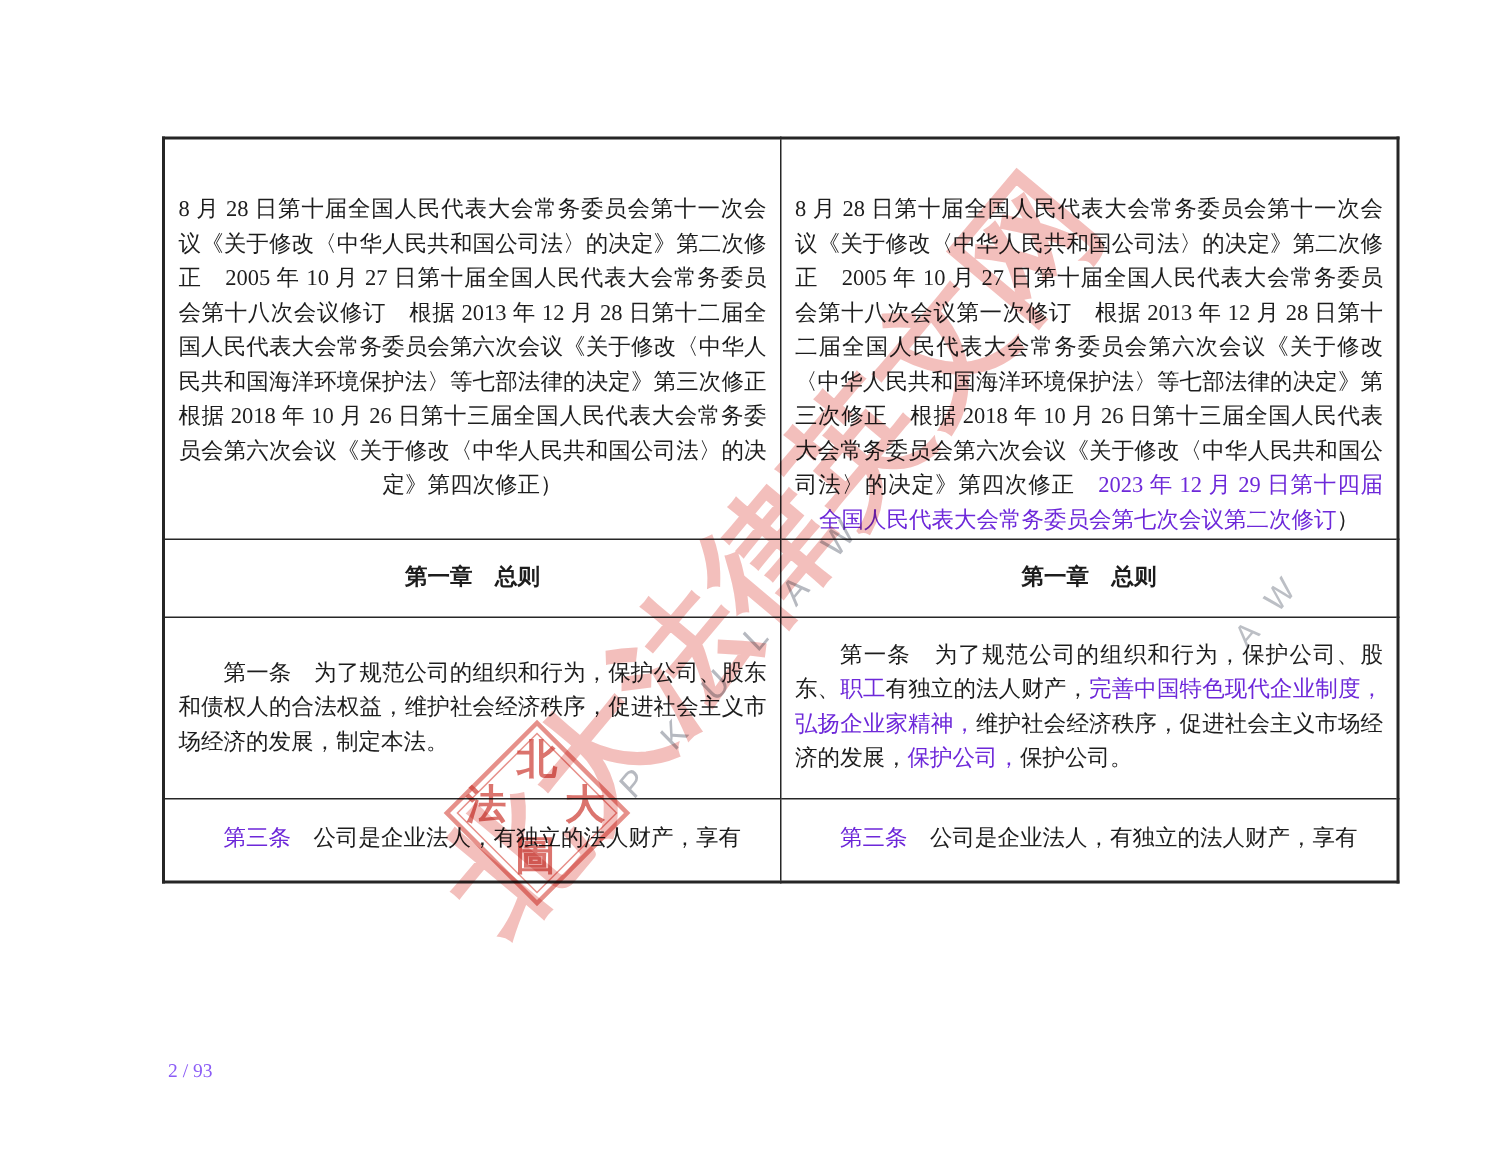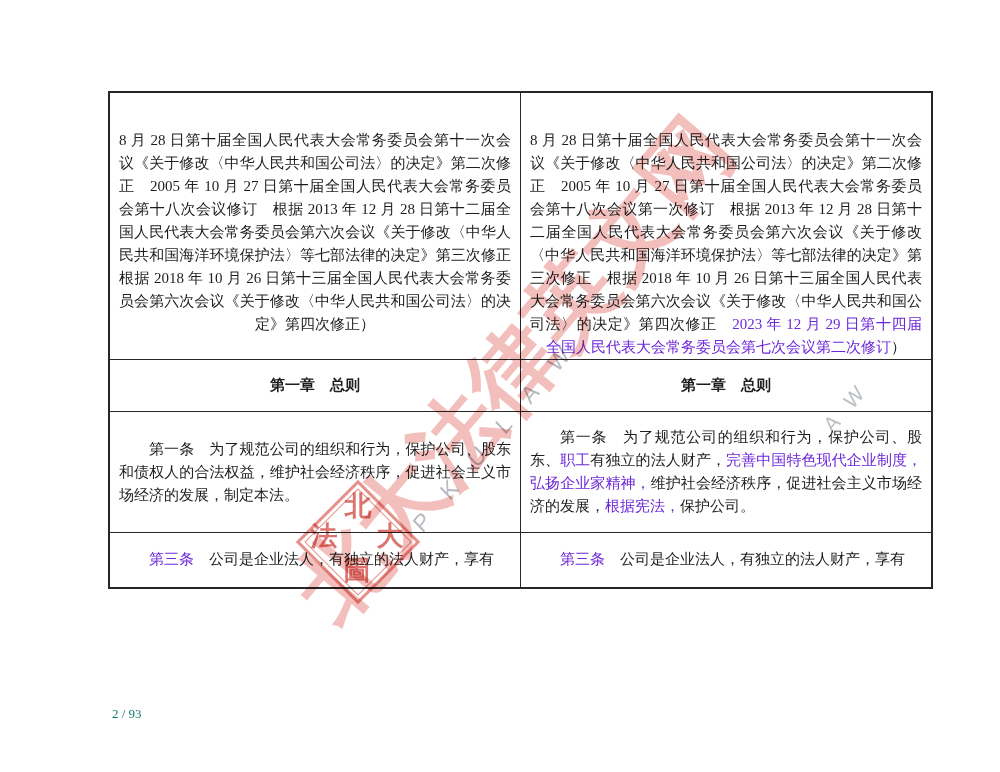--- a/index.html
+++ b/index.html
@@ -58,21 +58,21 @@
   .seal-char{
     position:absolute;width:30px;height:28px;line-height:28px;text-align:center;
     font-size:27px;font-weight:bold;color:rgba(205,62,54,0.72);
   }
   .seal-char.n{left:29px;top:-6px;}
   .seal-char.w{left:-5px;top:24px;}
   .seal-char.e{left:61px;top:24px;}
   .seal-char.s{left:28px;top:58px;}
   
   .footer{
-    position:absolute;left:112px;top:706px;font-size:13px;color:#0f766e;
+    position:absolute;left:112px;top:706px;font-size:13px;color:#8b5cf6;
   }
 </style>
 </head>
 <body>
 
 <div class="page">
 
   <div class="wm wm-cn">北大法律英文网</div>
   <div class="wm wm-latin">PKULAW</div>
   <div class="wm wm-latin-frag">AW</div>
@@ -102,21 +102,21 @@
       <td>
         <p><span>第一章　总则</span></p>
       </td>
     </tr>
 
     <tr class="r-article" style="height:121px">
       <td>
         <p><span>第一条　为了规范公司的组织和行为，保护公司、股东和债权人的合法权益，维护社会经济秩序，促进社会主义市场经济的发展，制定本法。</span></p>
       </td>
       <td>
-        <p><span>第一条　为了规范公司的组织和行为，保护公司、股东、</span><span class="add">职工</span><span>有独立的法人财产，</span><span class="add">完善中国特色现代企业制度，弘扬企业家精神，</span><span>维护社会经济秩序，促进社会主义市场经济的发展，</span><span class="add">根据宪法，</span><span>保护公司。</span></p>
+        <p><span>第一条　为了规范公司的组织和行为，保护公司、股东、</span><span class="add">职工</span><span>有独立的法人财产，</span><span class="add">完善中国特色现代企业制度，弘扬企业家精神，</span><span>维护社会经济秩序，促进社会主义市场经济的发展，</span><span class="add">保护公司，</span><span>保护公司。</span></p>
       </td>
     </tr>
 
 
     <tr class="r-article r-cut" style="height:55px">
       <td>
         <p><span class="add">第三条</span><span>　公司是企业法人，有独立的法人财产，享有</span></p>
       </td>
       <td>
         <p><span class="add">第三条</span><span>　公司是企业法人，有独立的法人财产，享有</span></p>

